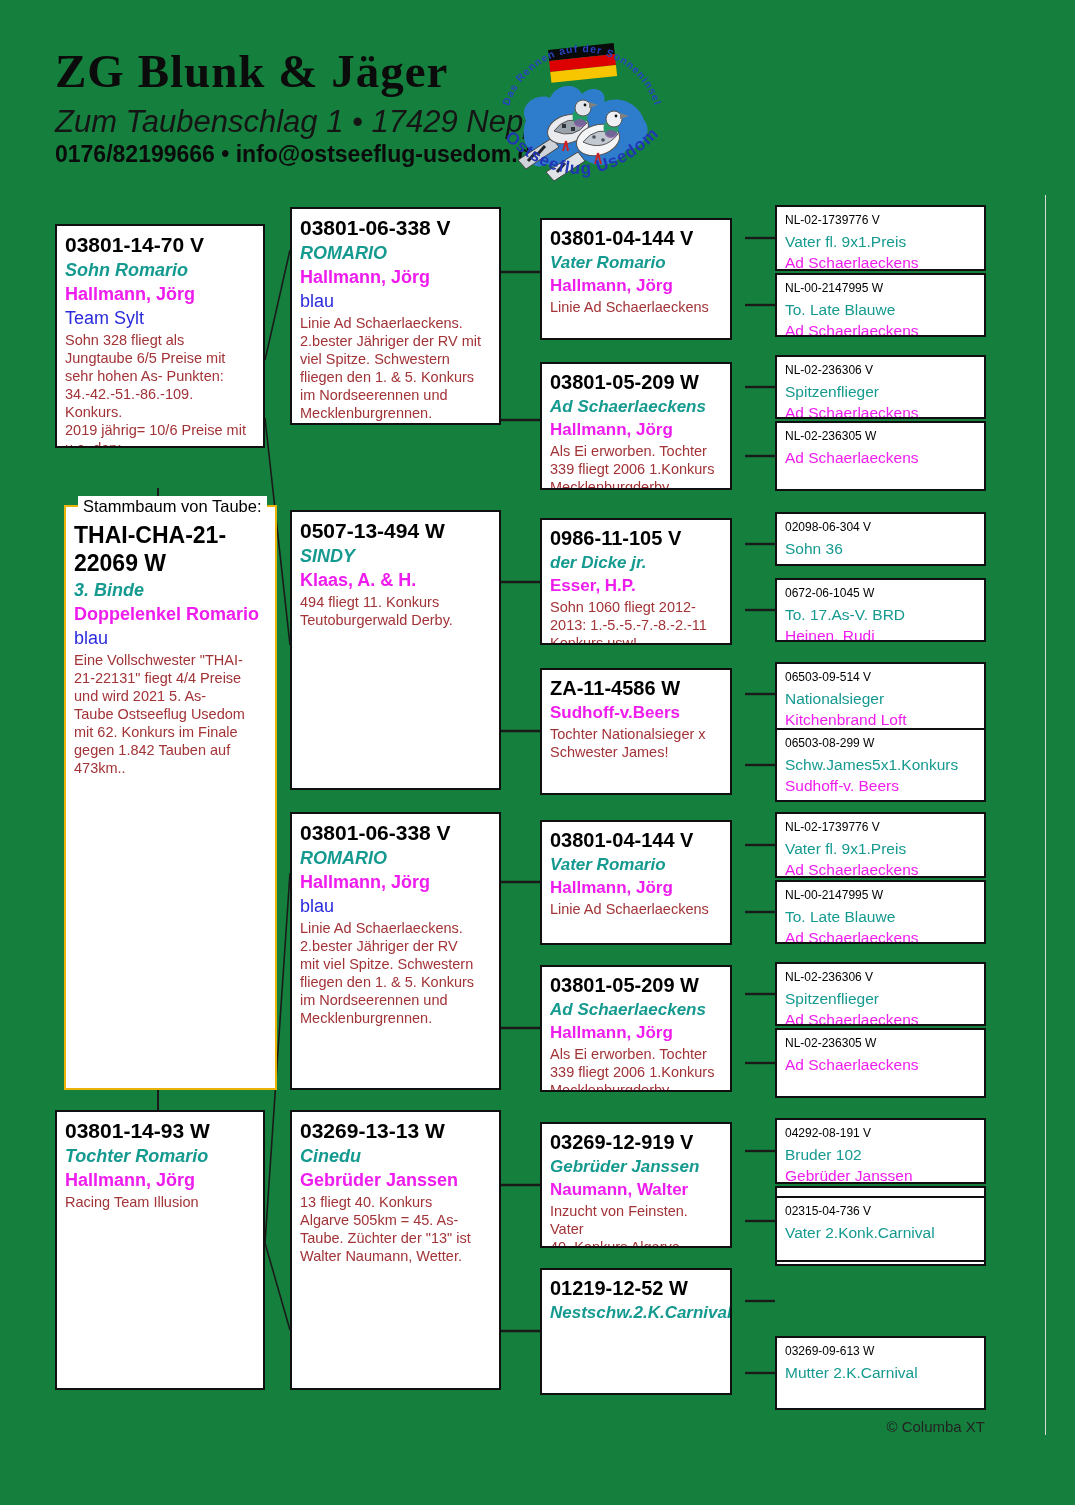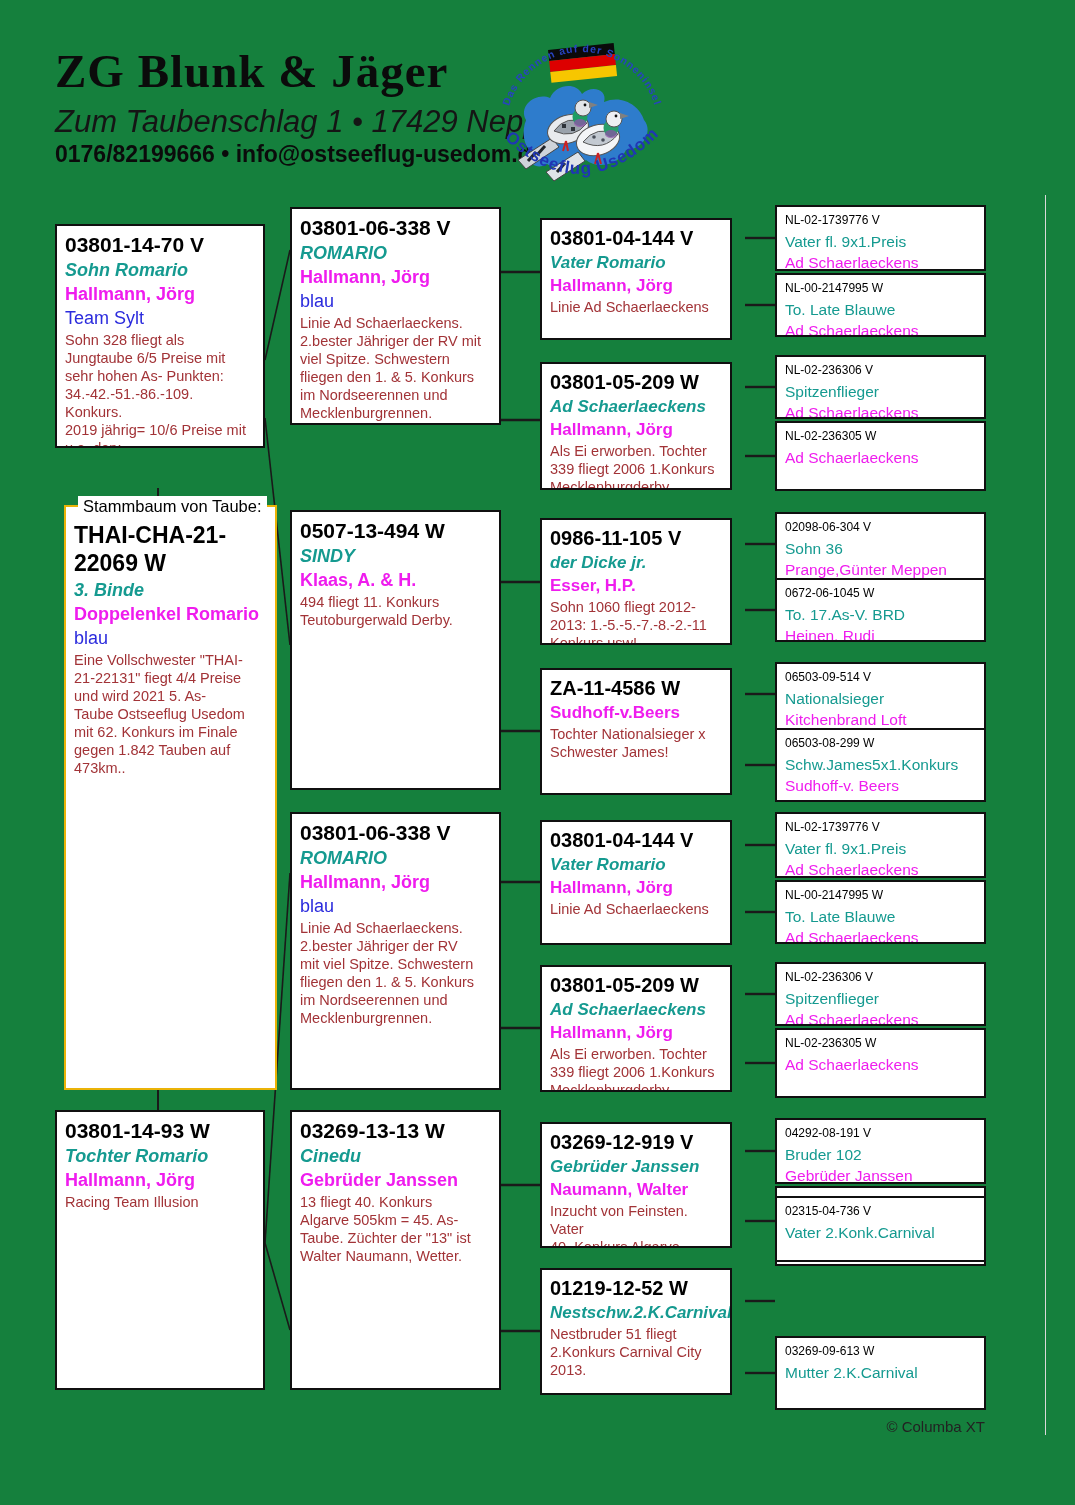--- a/index.html
+++ b/index.html
@@ -285,23 +285,20 @@
     <div class="pname">Gebrüder Janssen</div>
     <div class="owner">Naumann, Walter</div>
     <div class="desc">Inzucht von Feinsten. Vater
 40. Konkurs Algarve- Race
 2013</div>
   </div>
 
   <div class="mbox" style="top:1268px;height:127px">
     <div class="ring">01219-12-52 W</div>
     <div class="pname">Nestschw.2.K.Carnival</div>
-    <div class="desc">Nestbruder 51 fliegt
-2.Konkurs Carnival City
-2013.</div>
   </div>
 
   <div class="sbox" style="top:205px;height:66px">
     <div class="sring">NL-02-1739776 V</div>
     <div class="l2">Vater fl. 9x1.Preis</div>
     <div class="l3">Ad Schaerlaeckens</div>
   </div>
   <div class="sbox" style="top:273px;height:64px">
     <div class="sring">NL-00-2147995 W</div>
     <div class="l2">To. Late Blauwe</div>
@@ -309,21 +306,21 @@
   </div>
   <div class="sbox" style="top:355px;height:64px">
     <div class="sring">NL-02-236306 V</div>
     <div class="l2">Spitzenflieger</div>
     <div class="l3">Ad Schaerlaeckens</div>
   </div>
   <div class="sbox" style="top:421px;height:70px">
     <div class="sring">NL-02-236305 W</div>
     <div class="l3">Ad Schaerlaeckens</div>
   </div>
-  <div class="sbox" style="top:512px;height:68px">
+  <div class="sbox" style="top:512px;height:54px">
     <div class="sring">02098-06-304 V</div>
     <div class="l2">Sohn 36</div>
     <div class="l3">Prange,Günter Meppen</div>
   </div>
   <div class="sbox" style="top:578px;height:64px">
     <div class="sring">0672-06-1045 W</div>
     <div class="l2">To. 17.As-V. BRD</div>
     <div class="l3">Heinen, Rudi</div>
   </div>
   <div class="sbox" style="top:662px;height:76px">

